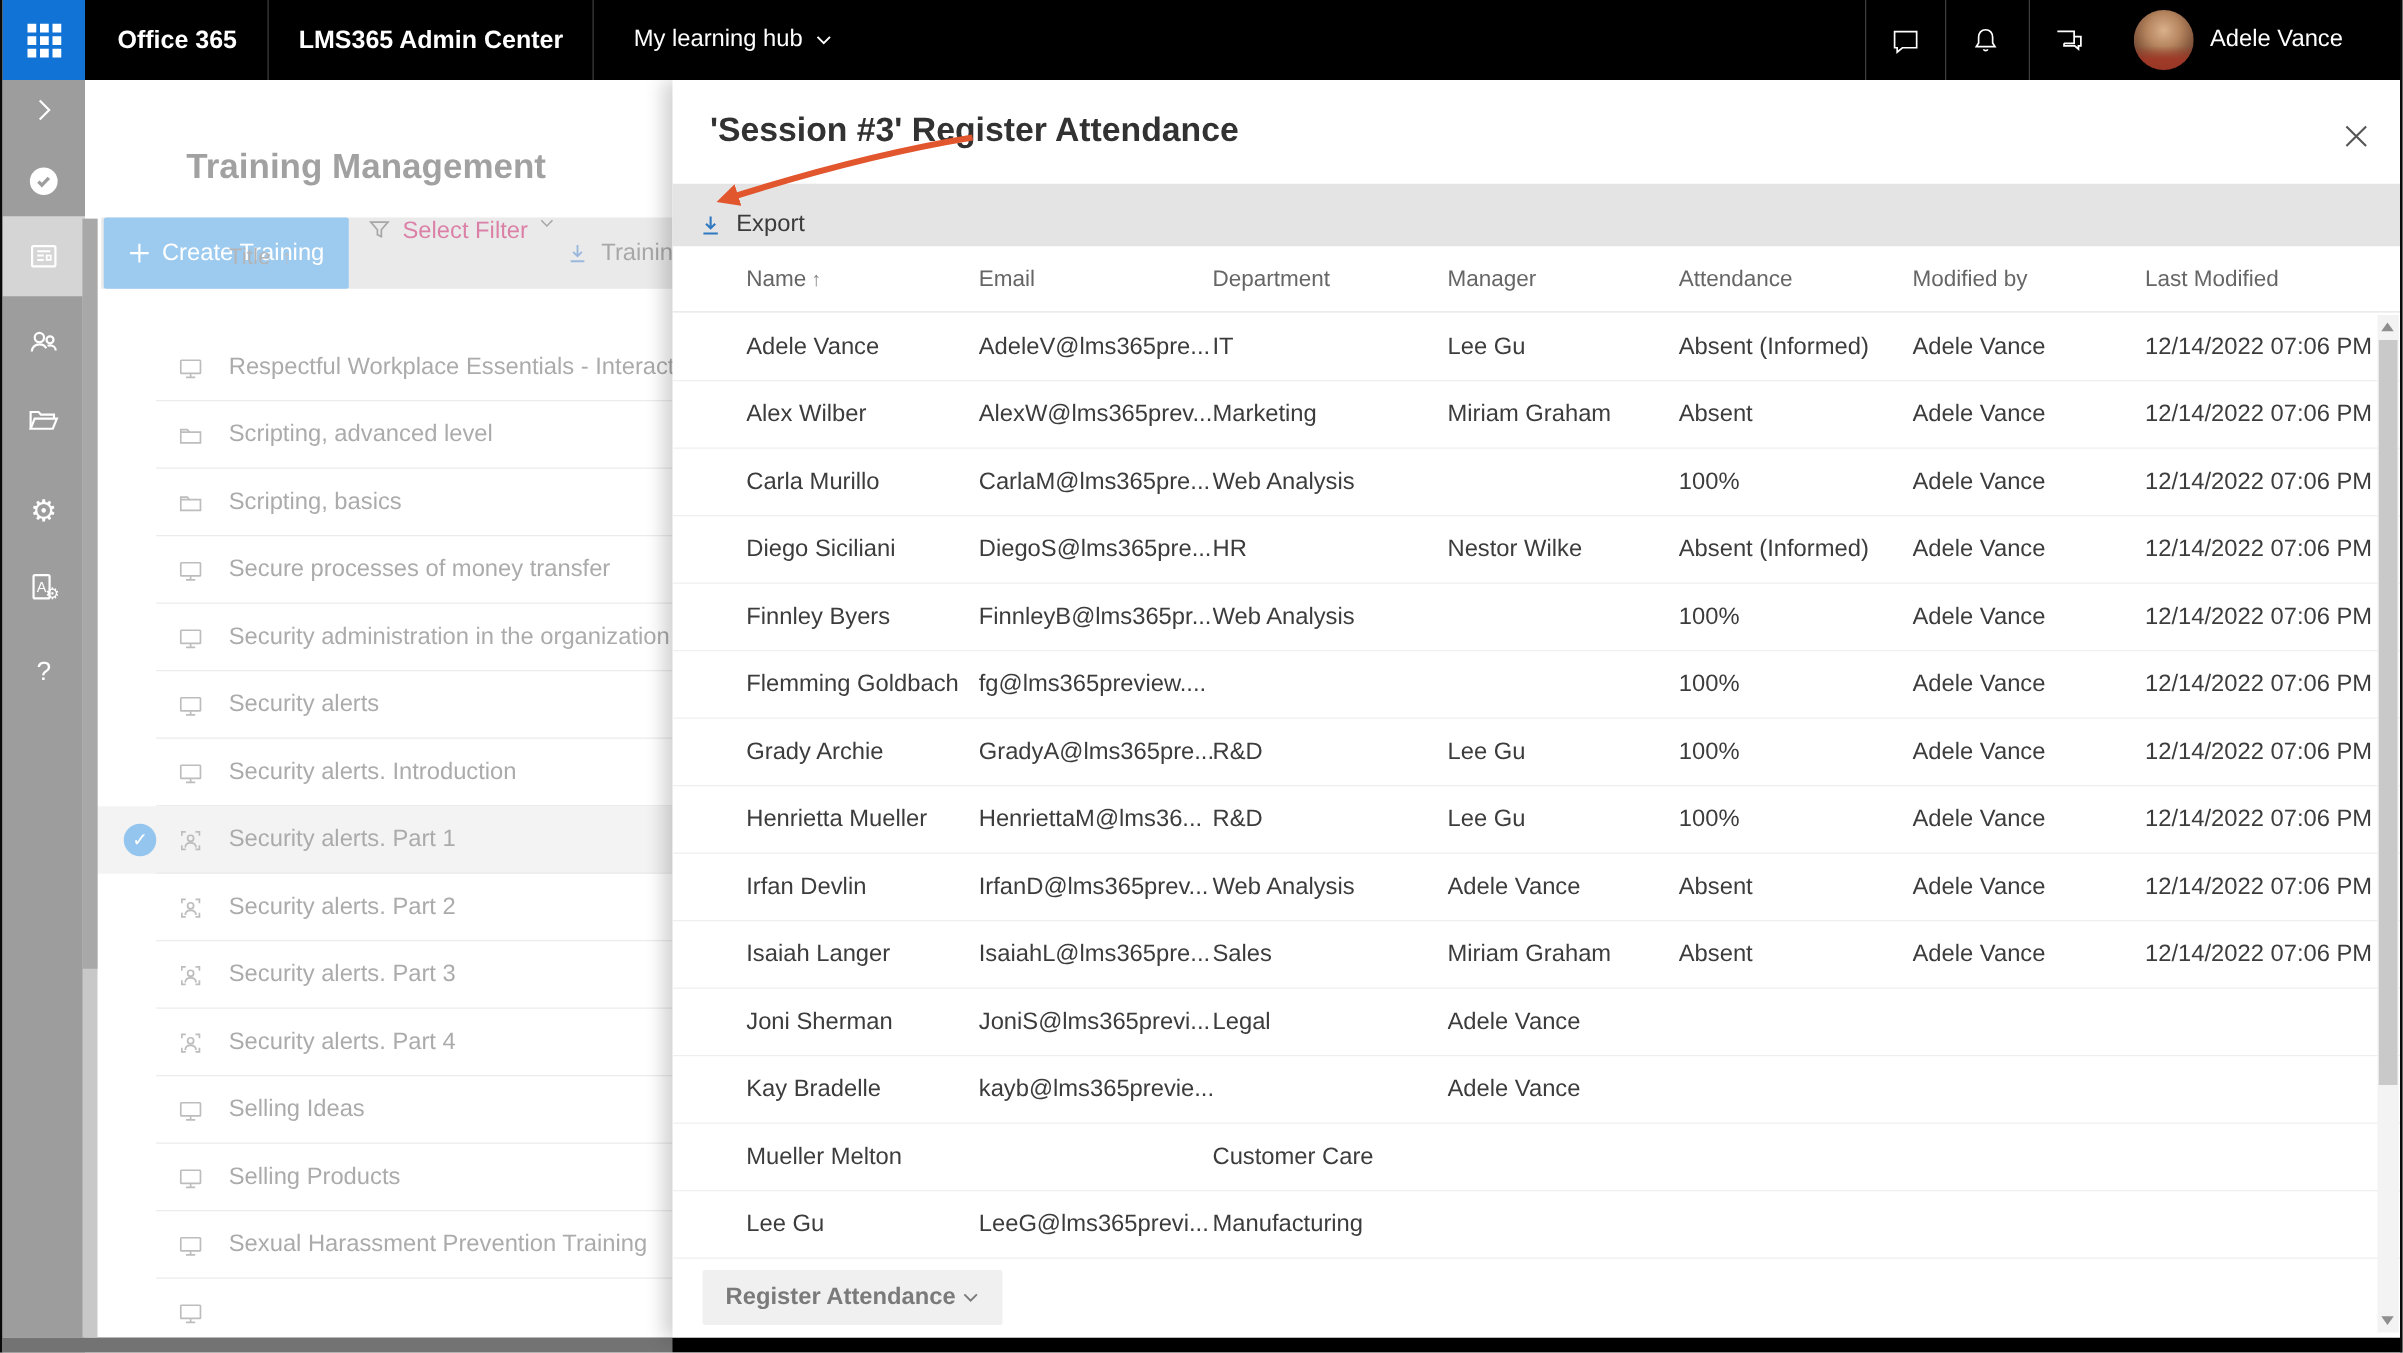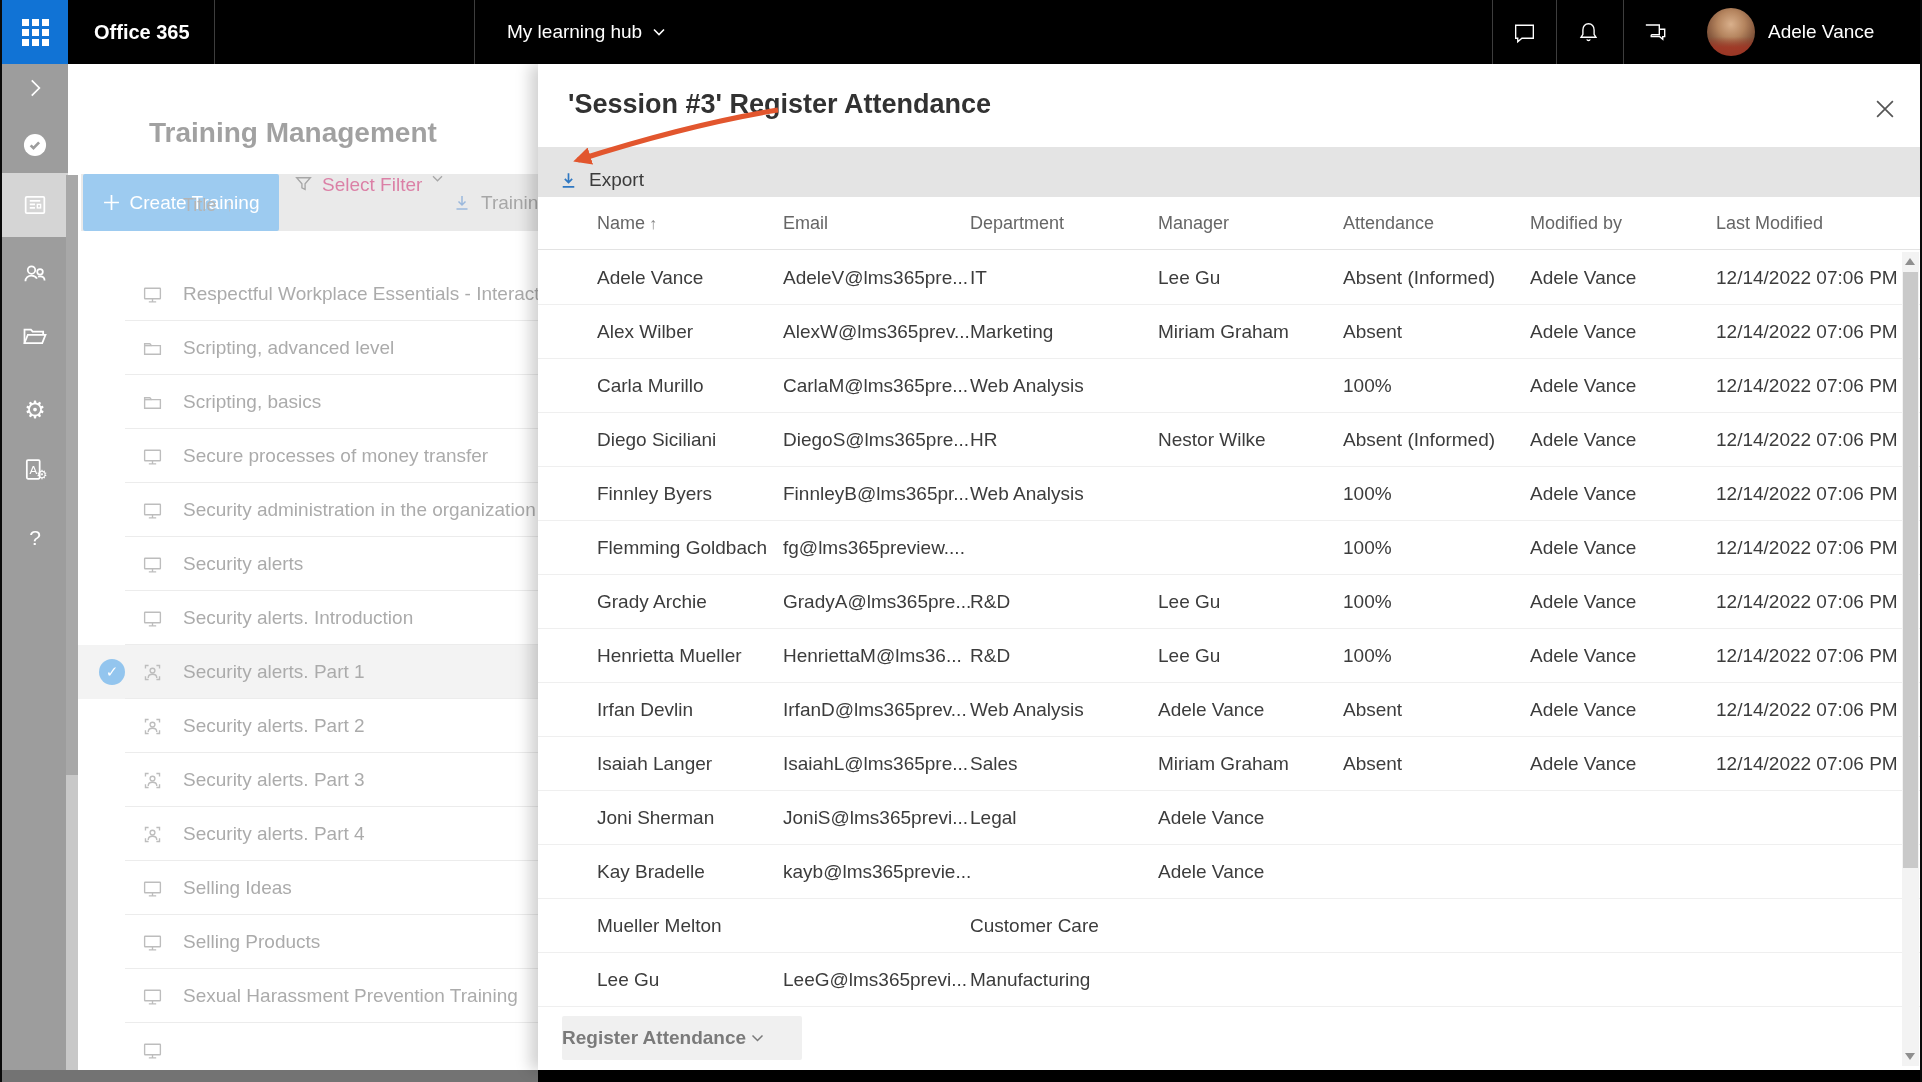--- a/index.html
+++ b/index.html
@@ -69,21 +69,21 @@
                 background:none; border:none; cursor:pointer; font-family:inherit; font-size:19px; color:#3b3b3b; }
   .tgrid { display:grid; grid-template-columns:186px 187px 188px 185px 187px 186px auto; padding-left:59px; align-items:center; }
   .thead { position:absolute; left:0; top:133px; width:1386px; height:53px; border-bottom:1px solid #e3e3e3; }
   .thead .hcell { font-size:18px; color:#666; white-space:nowrap; overflow:hidden; cursor:pointer; }
   .sort-arr { font-size:16px; color:#888; margin-left:4px; }
   .tbody { position:absolute; left:0; top:187px; width:1386px; }
   .trow { height:54px; border-bottom:1px solid #efefef; cursor:pointer; }
   .tcell { font-size:19px; color:#3c3c3c; white-space:nowrap; overflow:hidden; padding-right:14px; }
   .register-btn { position:absolute; left:24px; top:952px; width:240px; height:44px; background:#f0f0f0; border:none;
                   border-radius:2px; color:#7a7a7a; font-size:19px; font-weight:600; font-family:inherit; cursor:pointer;
-                  display:flex; align-items:center; gap:4px; }
+                  display:flex; align-items:center; justify-content:center; gap:4px; }
   
   .p-scroll { position:absolute; left:1364px; top:188px; width:17px; height:814px; background:#f3f3f3; }
   .p-scroll .thumb { position:absolute; left:1px; top:20px; width:15px; height:596px; background:#c9c9c9; cursor:pointer; }
   .tri-up { position:absolute; left:3px; top:6px; width:0; height:0; border-left:5.5px solid transparent;
             border-right:5.5px solid transparent; border-bottom:7px solid #8f8f8f; }
   .tri-down { position:absolute; left:3px; bottom:6px; width:0; height:0; border-left:5.5px solid transparent;
               border-right:5.5px solid transparent; border-top:7px solid #8f8f8f; }
   .annotation { position:absolute; left:540px; top:98px; z-index:15; pointer-events:none; }
 </style>
 </head>
@@ -100,21 +100,21 @@
           <span></span>
           <span></span>
           <span></span>
           <span></span>
           <span></span>
           <span></span>
       </div>
     </div>
     <div class="tb-text" style="left:92px; font-size:20px; font-weight:600;">Office 365</div>
     <div class="tb-sep" style="left:212px;"></div>
-    <div class="tb-text" style="left:237px; font-size:20px; font-weight:600;margin-top:41px;">LMS365 Admin Center</div>
+    <div class="tb-text" style="left:237px; font-size:20px; font-weight:600;">LMS365 Admin Center</div>
     <div class="tb-sep" style="left:472px;"></div>
     <div class="tb-text" style="left:505px; font-size:19px; gap:10px;">
       <span>My learning hub</span>
       <svg width="14" height="10" viewBox="0 0 14 10">
         <path d="M2 2.5l5 5 5-5" stroke="#fff" stroke-width="1.6" fill="none"></path>
         </svg>
     </div>
 
     <div class="tb-sep" style="left:1490px;"></div>
     <div class="tb-iconbtn" style="left:1490px;">

